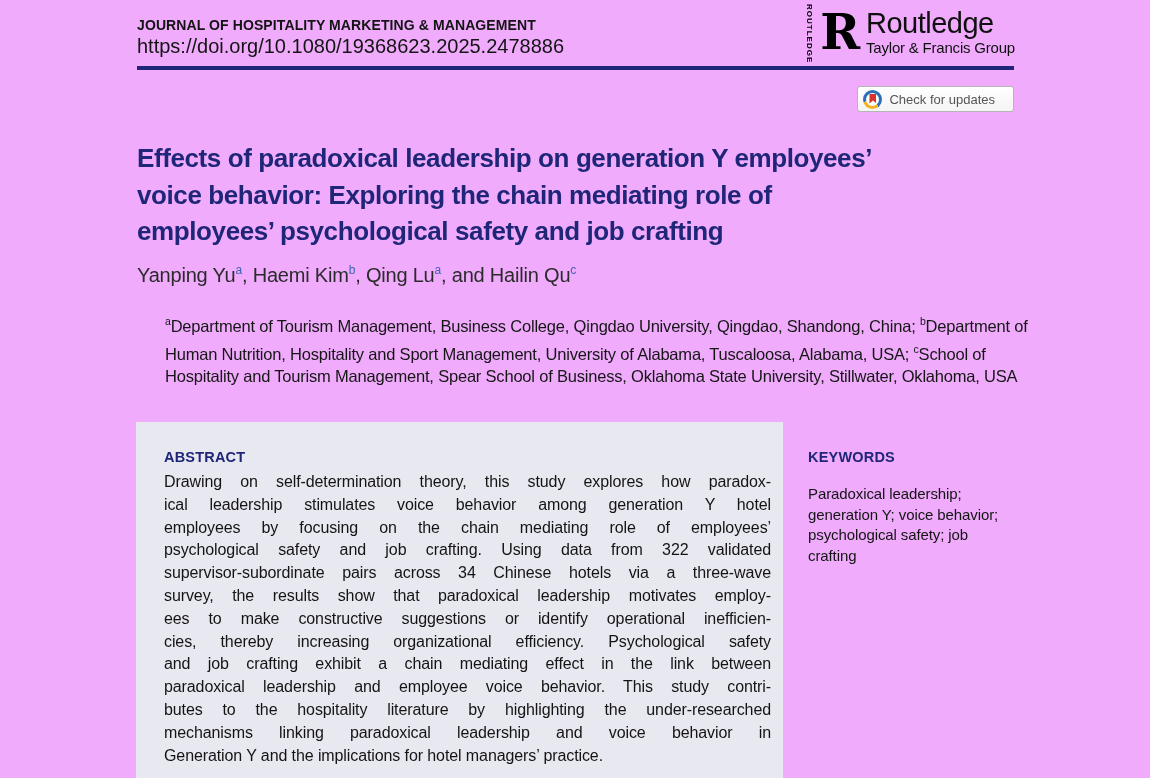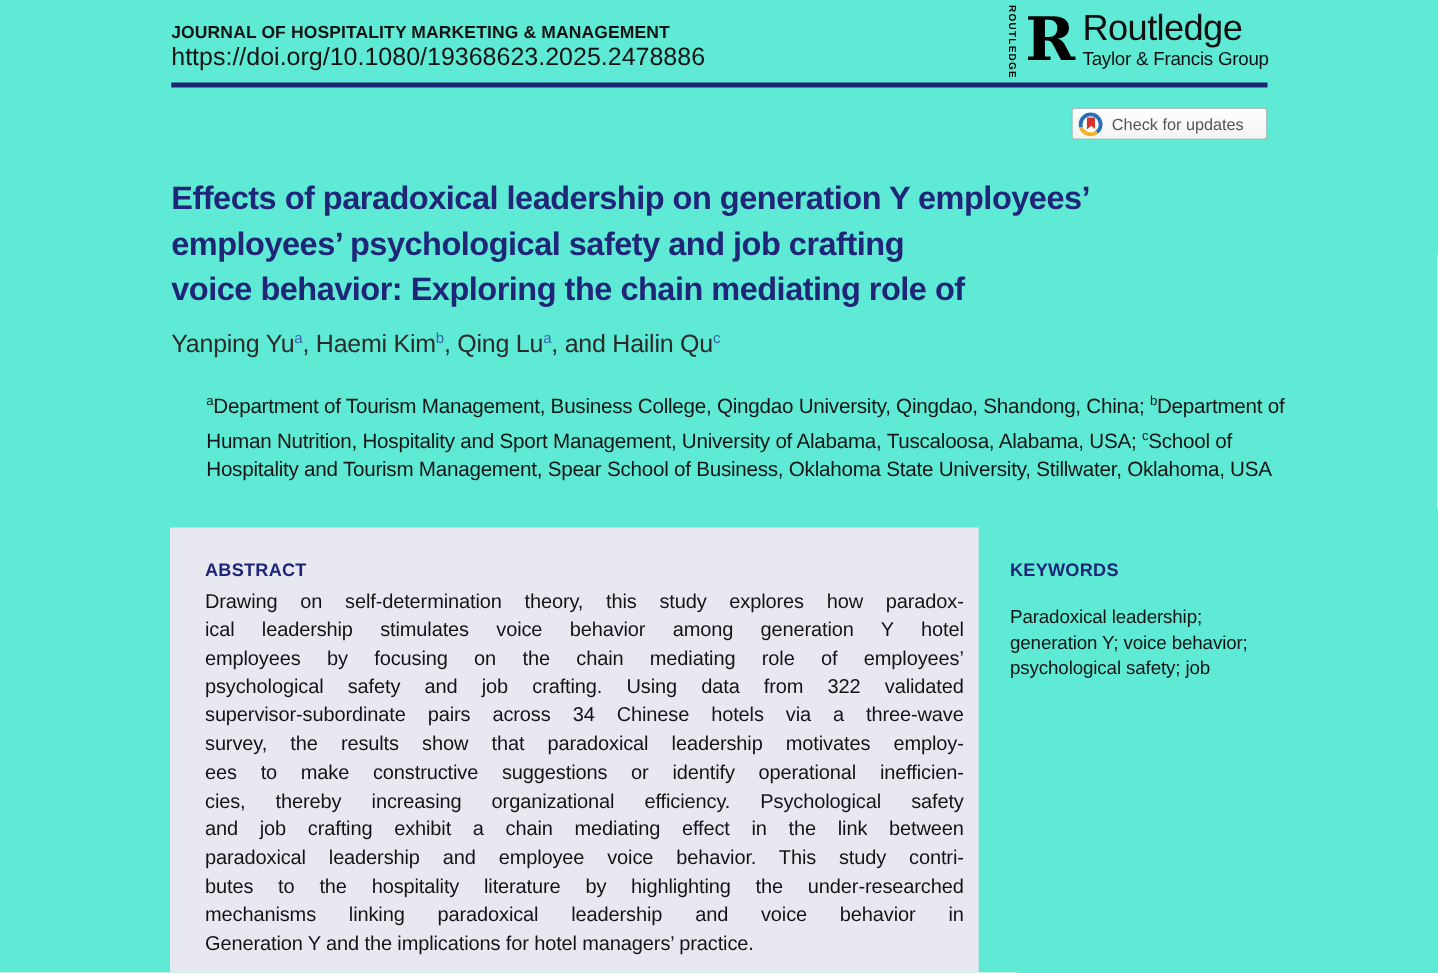--- a/index.html
+++ b/index.html
@@ -4,21 +4,21 @@
 <style>
   :root{
     --navy:#1f2678;
     --body:#1d1d1f;
     --abs-bg:#e8e8f1;
     --sup-blue:#3c64b0;
   }
   *{margin:0;padding:0;box-sizing:border-box;}
   html,body{background:#fff;}
   body{font-family:"Liberation Sans",sans-serif;color:var(--body);}
-  .page{position:relative;width:1150px;height:778px;background:#5eead4;overflow:hidden;}
+  .page{position:relative;width:1150px;height:778px;background:#f0abfc;overflow:hidden;}
 
   
   .journal-block{position:absolute;left:137px;top:15px;line-height:21px;}
   .journal-name{font-size:14px;font-weight:700;letter-spacing:.1px;color:#141414;}
   .doi{font-size:20px;font-weight:400;color:#141414;text-align:center;}
   .header-rule{position:absolute;left:137px;top:66px;width:877px;height:4px;background:var(--navy);}
 
   .logo{position:absolute;right:135px;top:4px;display:flex;align-items:center;gap:6px;}
   .logo-vertical{writing-mode:vertical-rl;font-size:8px;font-weight:700;letter-spacing:1px;color:#000;height:56px;text-align:center;}
   .logo-mark{font-family:"DejaVu Serif",serif;font-weight:700;font-size:48px;line-height:56px;color:#000;}
@@ -84,22 +84,22 @@
     <span class="cm-ring">
       <span class="cm-inner">
           <span class="cm-bookmark"></span>
         </span>
     </span>
     <span class="check-label">Check for updates</span>
   </div>
 
   <div class="title">
     <div>Effects of paradoxical leadership on generation Y employees’</div>
+    <div>voice behavior: Exploring the chain mediating role of</div>
     <div>employees’ psychological safety and job crafting</div>
-    <div>voice behavior: Exploring the chain mediating role of</div>
   </div>
 
   <p class="authors">Yanping Yu<sup>a</sup>, Haemi Kim<sup>b</sup>, Qing Lu<sup>a</sup>, and Hailin Qu<sup>c</sup></p>
 
   <p class="affiliations"><sup>a</sup>Department of Tourism Management, Business College, Qingdao University, Qingdao, Shandong, China; <sup>b</sup>Department of Human Nutrition, Hospitality and Sport Management, University of Alabama, Tuscaloosa, Alabama, USA; <sup>c</sup>School of Hospitality and Tourism Management, Spear School of Business, Oklahoma State University, Stillwater, Oklahoma, USA</p>
 
   <div class="abstract-panel">
     <div class="abs-heading">ABSTRACT</div>
     <div>
       <div class="abs-line">Drawing on self-determination theory, this study explores how paradox-</div>
@@ -117,16 +117,17 @@
       <div class="abs-line last">Generation Y and the implications for hotel managers’ practice.</div>
     </div>
   </div>
 
   <div class="keywords-panel">
     <div class="kw-heading">KEYWORDS</div>
     <div>
       <div class="kw-line">Paradoxical leadership;</div>
       <div class="kw-line">generation Y; voice behavior;</div>
       <div class="kw-line">psychological safety; job</div>
+      <div class="kw-line">crafting</div>
     </div>
   </div>
 
 </div>
 
 </body></html>

